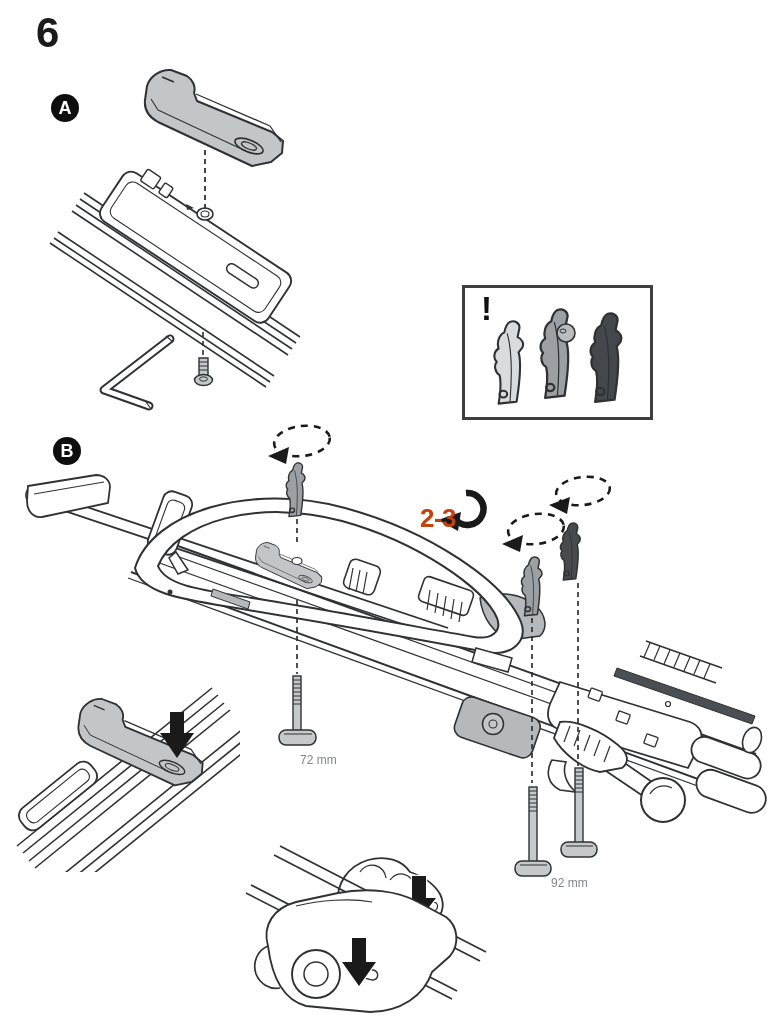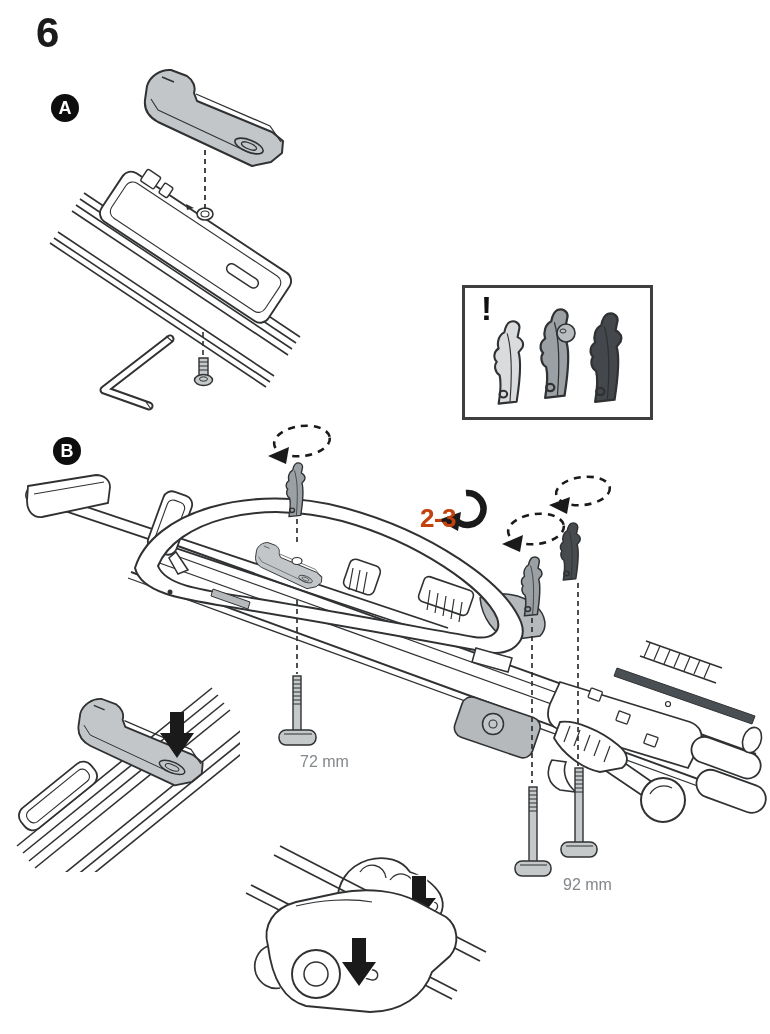--- a/index.html
+++ b/index.html
@@ -11,23 +11,23 @@
   .abslabel{position:absolute;line-height:1;white-space:nowrap;}
   #step-number{left:36px;top:12px;font-size:42px;font-weight:800;color:#1b1b1b;letter-spacing:-1px;}
   .badge{
     position:absolute;width:28px;height:28px;border-radius:50%;
     background:#0e0e0e;color:#ffffff;display:flex;align-items:center;justify-content:center;
     font-size:18px;font-weight:800;
   }
   #badge-a{left:51px;top:94px;}
   #badge-b{left:53px;top:437px;}
   #rotation-label{left:420px;top:505px;font-size:26px;font-weight:800;color:#c2410c;letter-spacing:-0.5px;}
-  .mm-label{font-size:16px;color:#83878a;text-align:center;}
+  .mm-label{font-size:12px;color:#83878a;text-align:center;}
   #label-72{left:300px;top:754px;}
-  #label-92{left:551px;top:877px;margin-left:12px;}
+  #label-92{left:551px;top:877px;}
   #warning-box{
     position:absolute;left:462px;top:285px;width:185px;height:129px;
     border:3px solid #3f3f3f;background:#ffffff;
   }
   #warning-exclaim{position:absolute;left:16px;top:2px;font-size:33px;font-weight:900;color:#101010;}
   #warning-parts{position:absolute;left:0;top:0;}
 </style>
 </head>
 <body>
 

